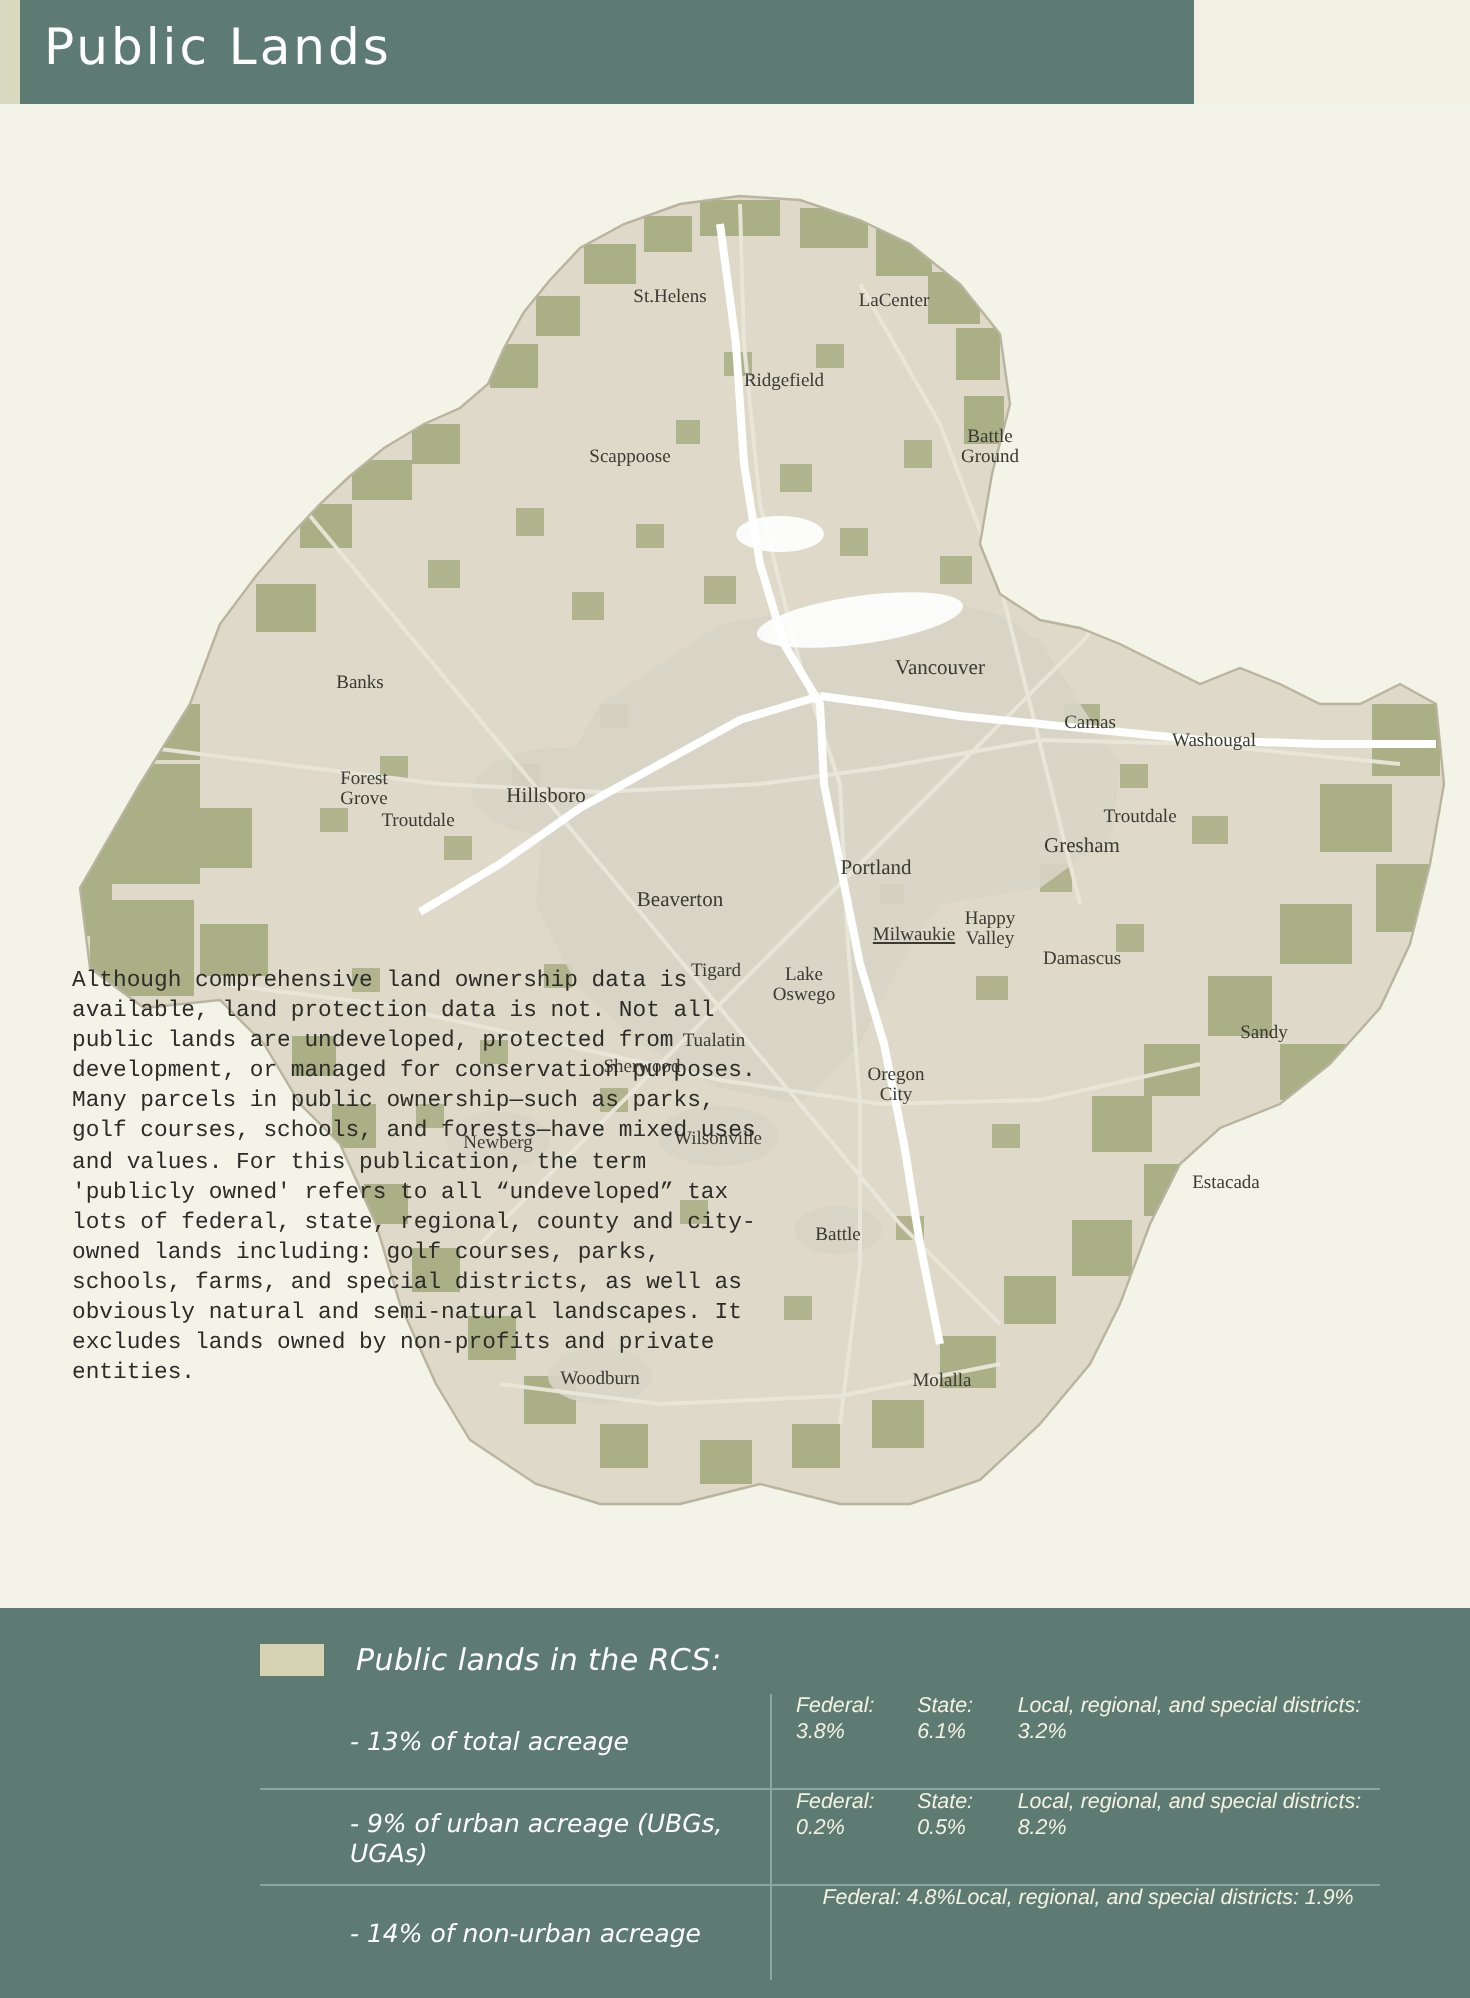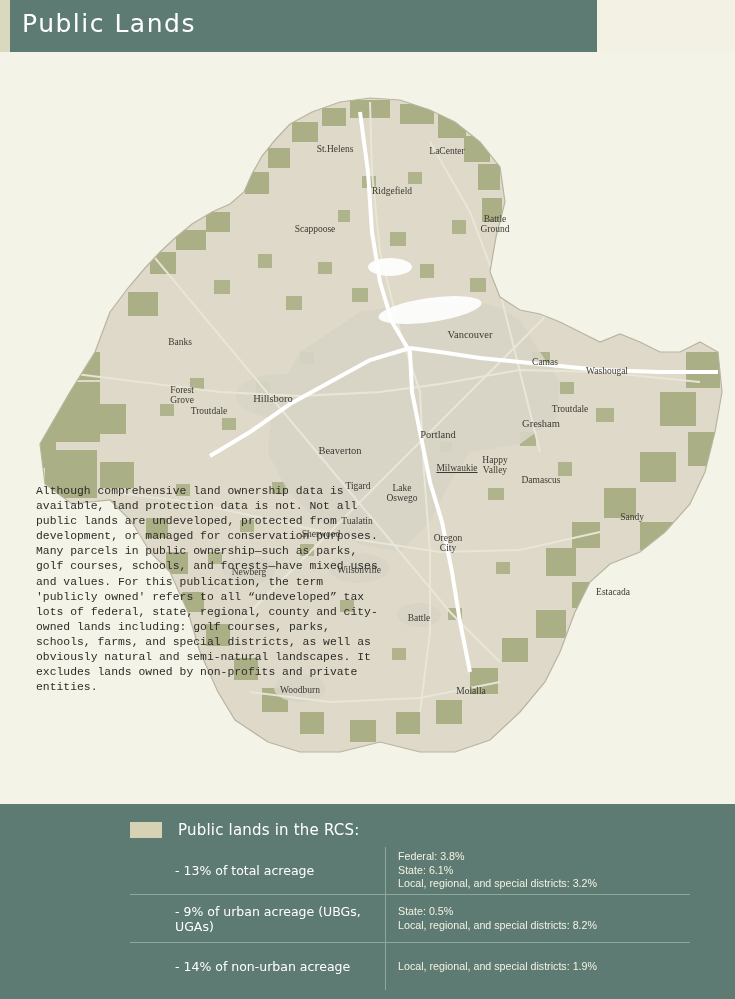--- a/index.html
+++ b/index.html
@@ -82,20 +82,21 @@
   }
 
   
   .footer {
     position: absolute;
     left: 0;
     top: 804px;
     width: 735px;
     height: 195px;
     background: #5d7b72;
+    font-style: italic;
   }
   .legend-head {
     position: absolute;
     left: 130px;
     top: 17px;
     color: #ffffff;
     font-size: 15px;
     font-family: "DejaVu Sans", sans-serif;
     letter-spacing: .2px;
   }
@@ -133,21 +134,21 @@
   }
   .row-detail {
     border-left: 1px solid #8ca79c;
     padding-left: 12px;
     color: #f3f2e3;
     font-family: "Liberation Sans", sans-serif;
     font-size: 10.7px;
     line-height: 13.4px;
     height: 47px;
     display: flex;
-    flex-direction: column;
+    flex-direction: row;
     justify-content: center;
     flex: 1;
   }
 </style>
 </head>
 <body>
 
 <div class="page">
 
   <div class="header">
@@ -359,26 +360,28 @@
           <div class="row-label">- 13% of total acreage</div>
           <div class="row-detail">
             <div>Federal: 3.8%</div>
             <div>State: 6.1%</div>
             <div>Local, regional, and special districts: 3.2%</div>
           </div>
         </div>
         <div class="row">
           <div class="row-label">- 9% of urban acreage (UBGs, UGAs)</div>
           <div class="row-detail">
+            <div>Federal: 0.2%</div>
             <div>State: 0.5%</div>
             <div>Local, regional, and special districts: 8.2%</div>
           </div>
         </div>
         <div class="row">
           <div class="row-label">- 14% of non-urban acreage</div>
           <div class="row-detail">
+            <div>Federal: 4.8%</div>
             <div>Local, regional, and special districts: 1.9%</div>
           </div>
         </div>
       </div>
   </div>
 
 </div>
 
 </body></html>

